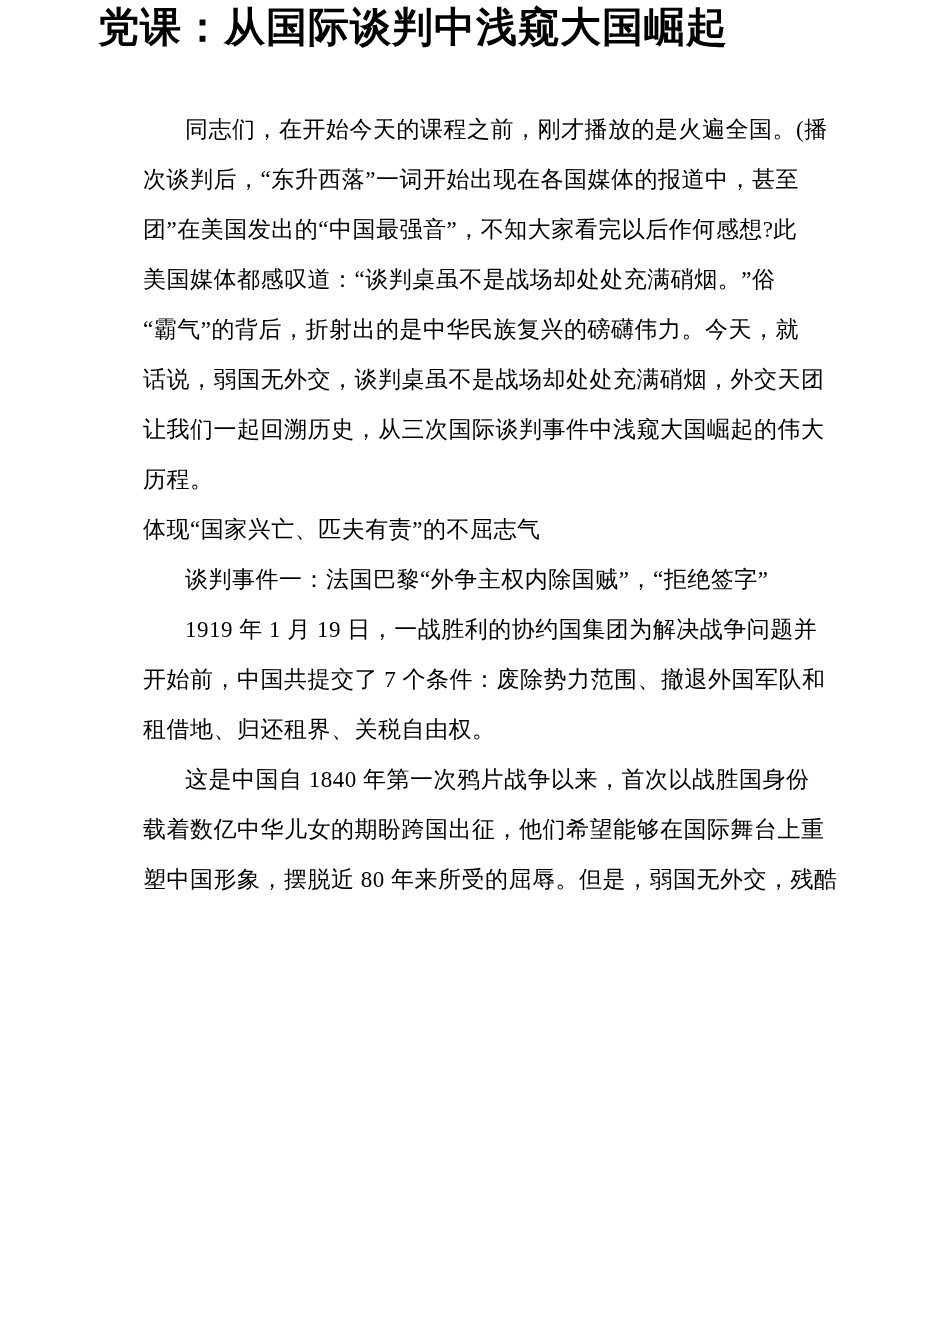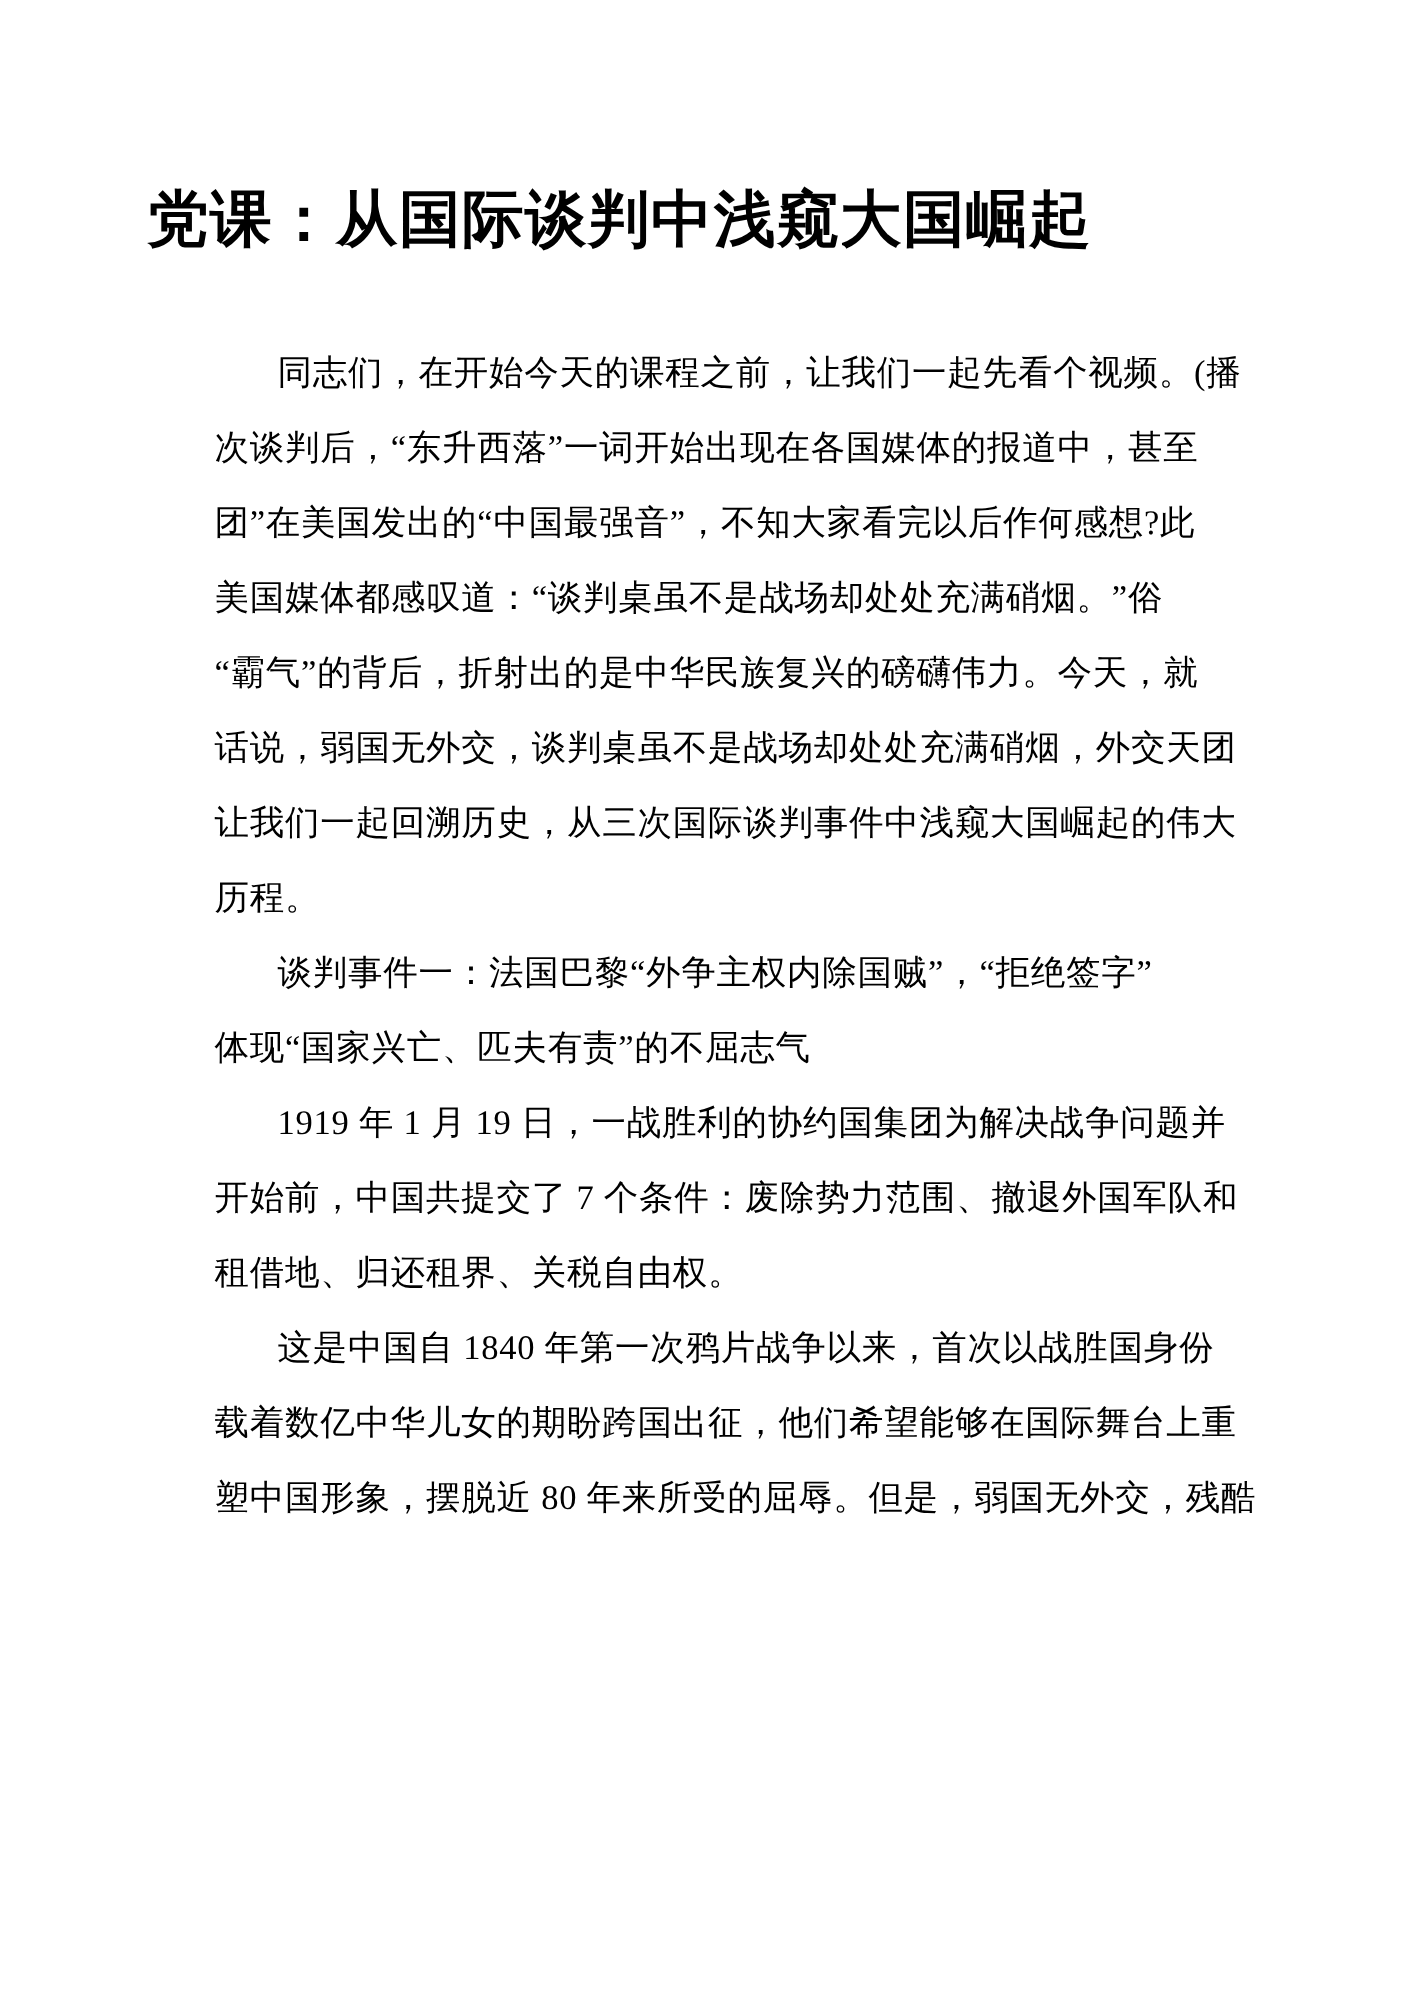--- a/index.html
+++ b/index.html
@@ -10,21 +10,20 @@
     width: 950px;
     height: 1344px;
     overflow: hidden;
     background: #ffffff;
   }
   .page {
     position: relative;
     width: 826px;
     height: 1344px;
     box-sizing: border-box;
-    padding-top: 119px;
     background: #ffffff;
   }
   .doc-title {
     margin: 0;
     text-align: center;
     font-family: "Liberation Sans", "DejaVu Sans", sans-serif;
     font-weight: 700;
     font-size: 41px;
     line-height: 54px;
     letter-spacing: 1px;
@@ -51,32 +50,32 @@
     padding-left: 42px;
   }
 </style>
 </head>
 <body style="background: rgb(255, 255, 255);">
 
 <div class="page">
   <h1 class="doc-title" style="color: rgb(0, 0, 0);">党课：从国际谈判中浅窥大国崛起</h1>
   <div class="doc-body" style="color: rgb(0, 0, 0);">
       <div class="paragraph">
-        <div class="line first-line">同志们，在开始今天的课程之前，让我们一起先看个视频。(播</div>
+        <div class="line first-line">同志们，在开始今天的课程之前，刚才播放的是火遍全国。(播</div>
         <div class="line">次谈判后，“东升西落”一词开始出现在各国媒体的报道中，甚至</div>
         <div class="line">团”在美国发出的“中国最强音”，不知大家看完以后作何感想?此</div>
         <div class="line">美国媒体都感叹道：“谈判桌虽不是战场却处处充满硝烟。”俗</div>
         <div class="line">“霸气”的背后，折射出的是中华民族复兴的磅礴伟力。今天，就</div>
         <div class="line">话说，弱国无外交，谈判桌虽不是战场却处处充满硝烟，外交天团</div>
         <div class="line">让我们一起回溯历史，从三次国际谈判事件中浅窥大国崛起的伟大</div>
         <div class="line">历程。</div>
       </div>
       <div class="paragraph">
+        <div class="line">体现“国家兴亡、匹夫有责”的不屈志气</div>
         <div class="line first-line">谈判事件一：法国巴黎“外争主权内除国贼”，“拒绝签字”</div>
-        <div class="line">体现“国家兴亡、匹夫有责”的不屈志气</div>
       </div>
       <div class="paragraph">
         <div class="line first-line">1919 年 1 月 19 日，一战胜利的协约国集团为解决战争问题并</div>
         <div class="line">开始前，中国共提交了 7 个条件：废除势力范围、撤退外国军队和</div>
         <div class="line">租借地、归还租界、关税自由权。</div>
       </div>
       <div class="paragraph">
         <div class="line first-line">这是中国自 1840 年第一次鸦片战争以来，首次以战胜国身份</div>
         <div class="line">载着数亿中华儿女的期盼跨国出征，他们希望能够在国际舞台上重</div>
         <div class="line">塑中国形象，摆脱近 80 年来所受的屈辱。但是，弱国无外交，残酷</div>

